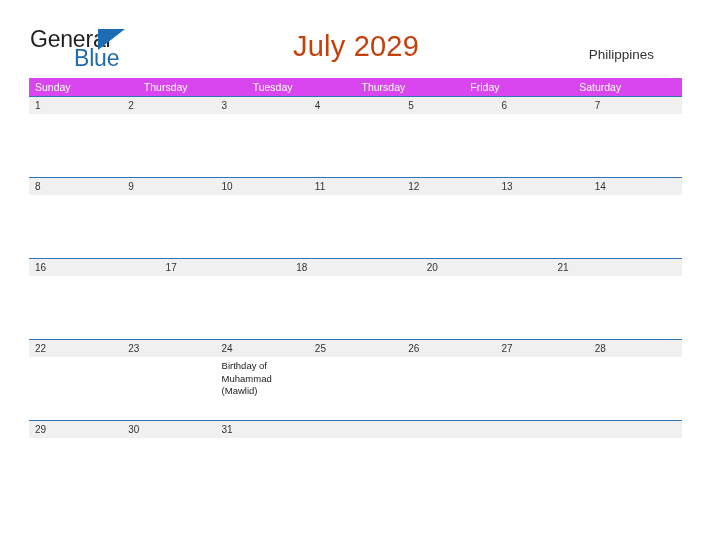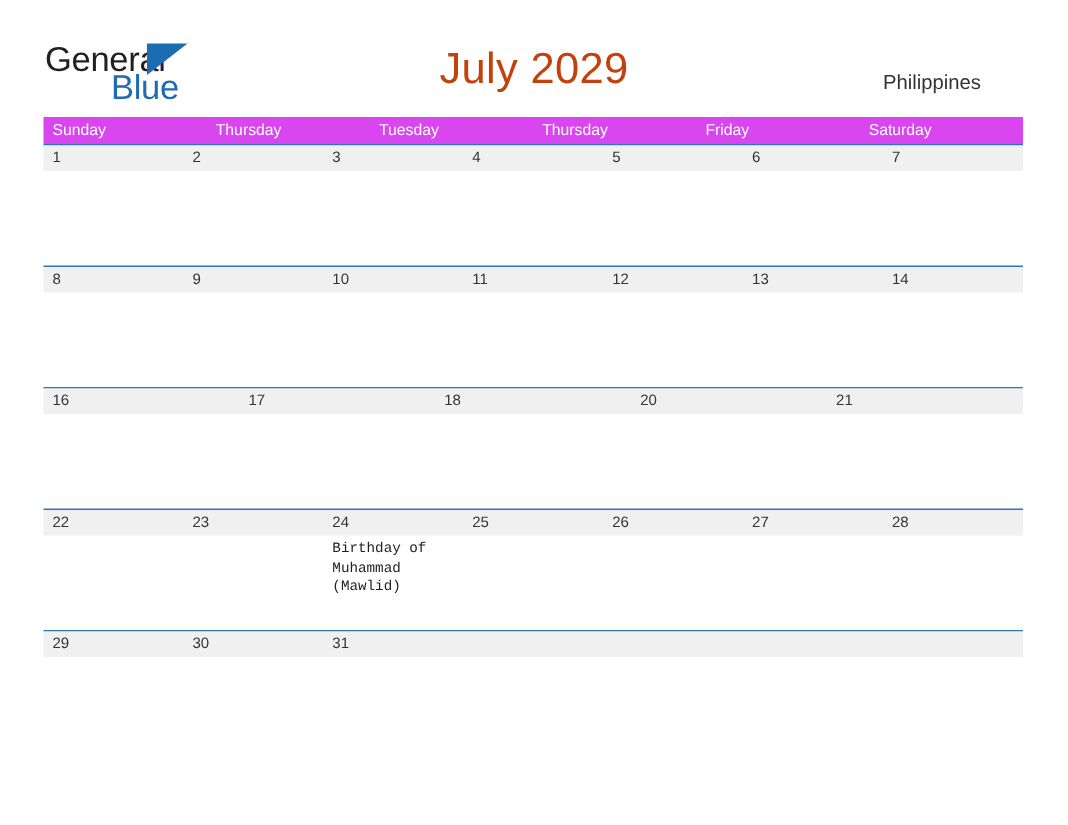--- a/index.html
+++ b/index.html
@@ -156,21 +156,20 @@
   .day-number {
     position: relative;
     font-size: 10px;
     line-height: 17px;
     color: #333333;
     height: 17px;
   }
   .day-events {
     position: relative;
     padding-top: 3px;
-    font-family: Liberation Mono, monospace;
   }
   .event-text {
     font-size: 9.5px;
     line-height: 12.5px;
     color: #222222;
     word-wrap: break-word;
   }
 </style>
 </head>
 <body>

